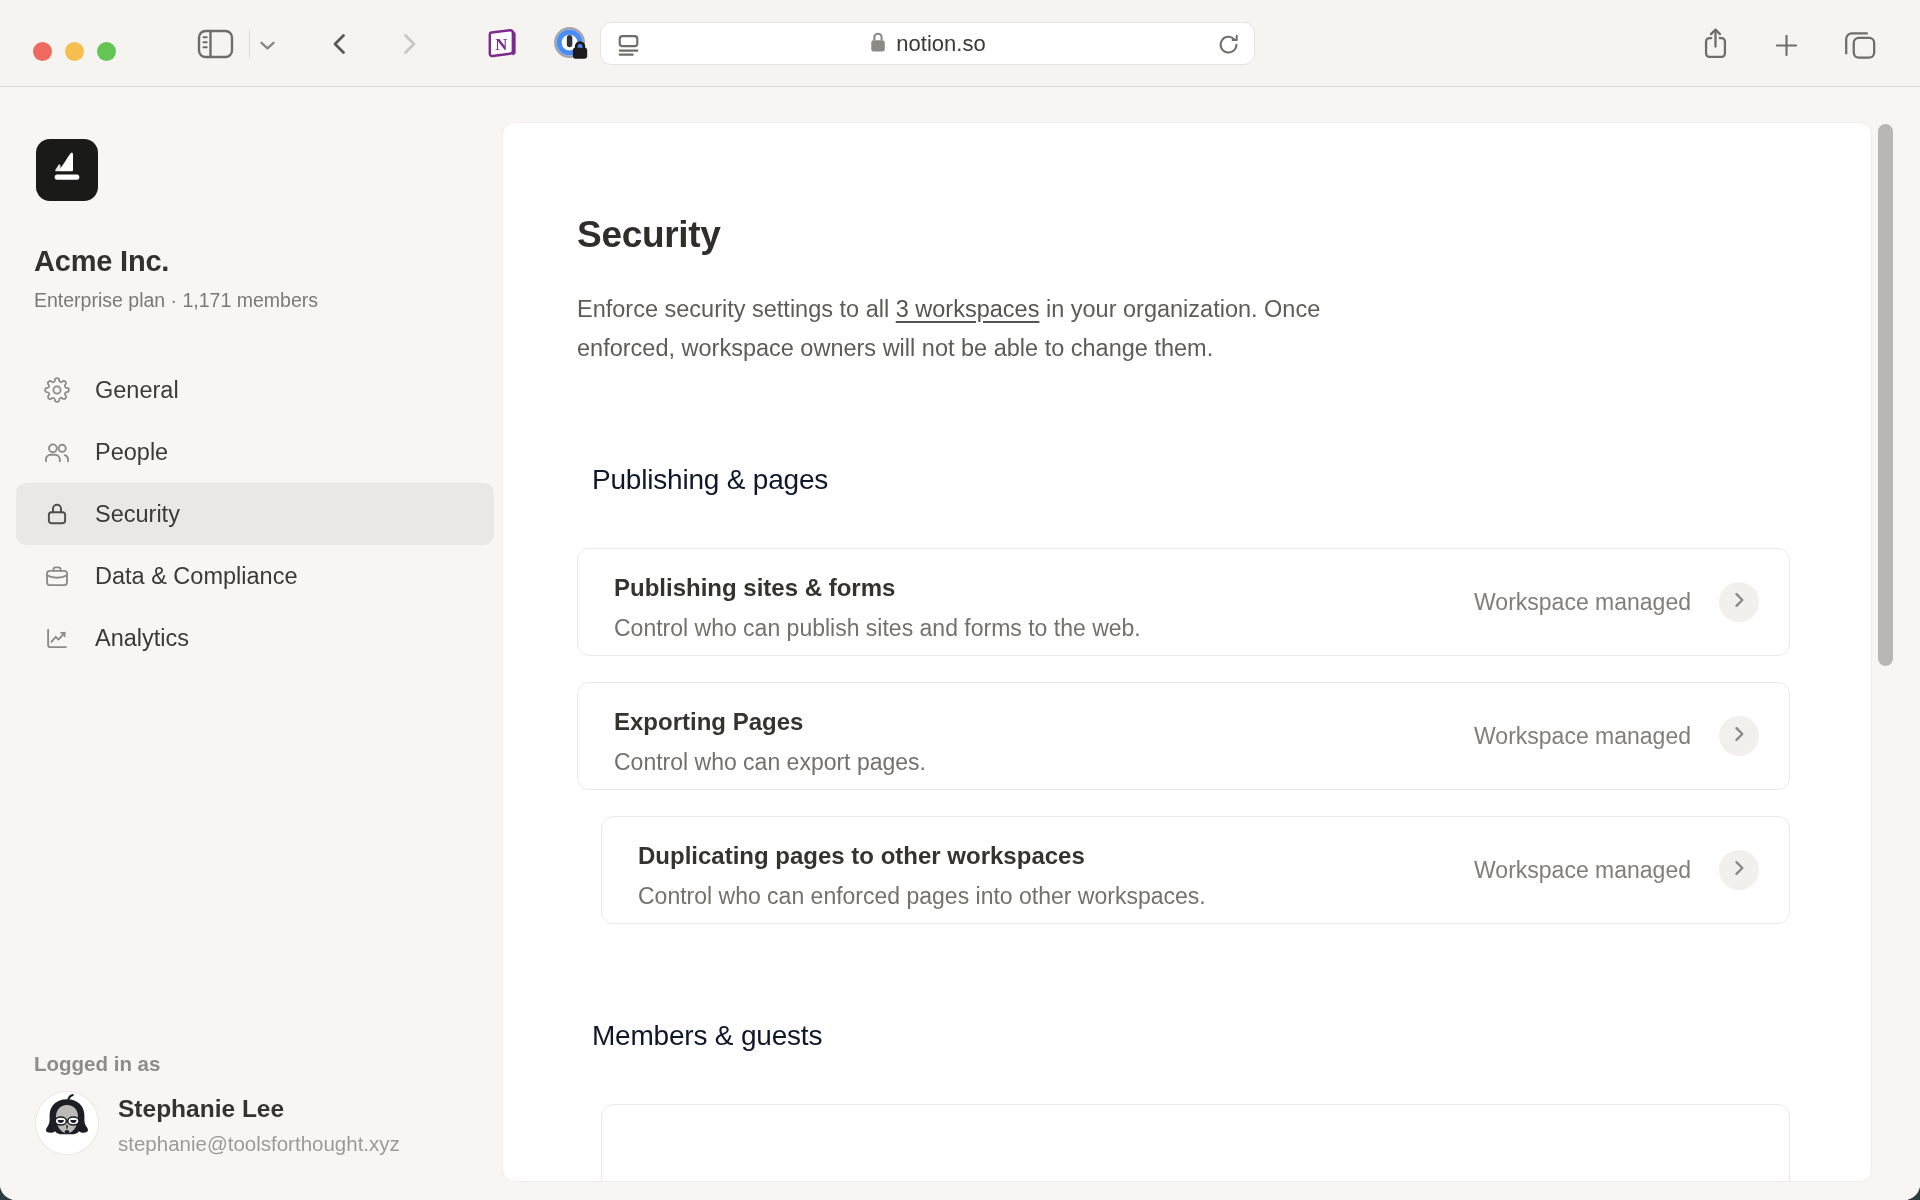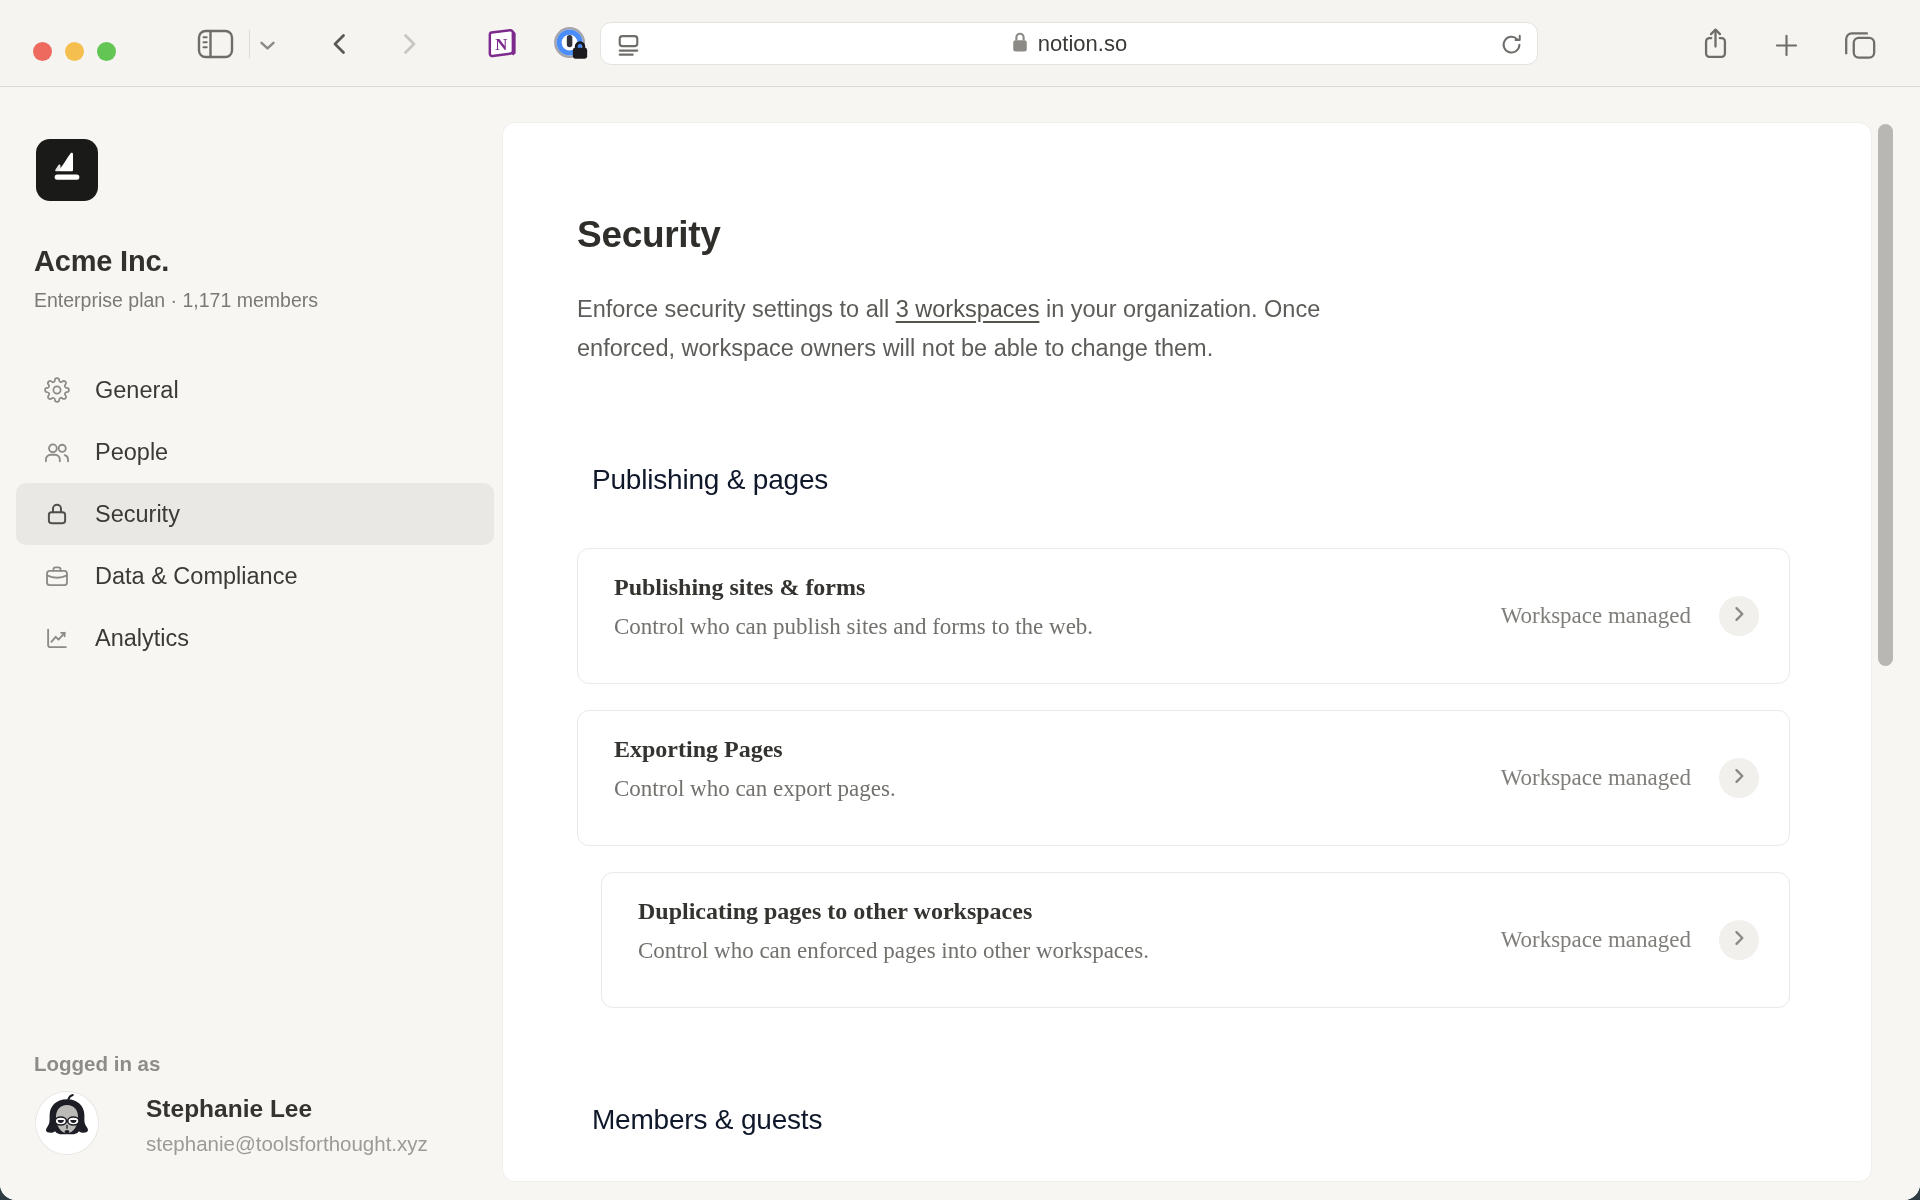--- a/index.html
+++ b/index.html
@@ -20,21 +20,21 @@
     background:#f5f4f1; border-bottom:1px solid #d8d7d4;
   }
   .tl { position:absolute; width:19px; height:19px; border-radius:50%; top:42px; }
   .tl.red { left:33px; background:#ee6a5f; }
   .tl.yellow { left:65px; background:#f5bf4f; }
   .tl.green { left:97px; background:#62c554; }
   .tb-icon { position:absolute; color:#6e6d6a; display:flex; align-items:center; justify-content:center; }
   .tb-icon svg { display:block; }
   .tb-divider { position:absolute; left:249px; top:30px; width:1px; height:28px; background:#dbdad7; }
   .urlbar {
-    position:absolute; left:600px; top:22px; width:938px; height:43px;
+    position:absolute; left:600px; top:22px; width:655px; height:43px;
     background:#ffffff; border:1px solid #e4e3e0; border-radius:11px;
   }
   .url-left { position:absolute; left:14px; top:8px; color:#6e6d6a; }
   .url-right { position:absolute; right:13px; top:9px; color:#6e6d6a; }
   .url-center {
     position:absolute; left:0; right:0; top:0; bottom:0;
     display:flex; align-items:center; justify-content:center; gap:9px;
   }
   .url-text { font-size:22px; color:#3b3a37; }
   
@@ -50,40 +50,40 @@
   .nav-item {
     height:62px; border-radius:10px; display:flex; align-items:center;
     padding-left:28px; gap:25px; cursor:default;
   }
   .nav-item.selected { background:#e9e8e4; }
   .nav-icon { width:26px; height:26px; color:#8d8b87; flex:0 0 auto; }
   .nav-item.selected .nav-icon { color:#504e4a; }
   .nav-icon svg { width:26px; height:26px; display:block; }
   .nav-label { font-size:23.5px; color:#3b3a36; }
   .logged-label { position:absolute; left:34px; top:964px; font-size:20.5px; font-weight:bold; color:#8e8c88; }
-  .user { position:absolute; left:36px; top:1004px; display:flex; gap:48px; align-items:flex-start; }
+  .user { position:absolute; left:36px; top:1004px; display:flex; gap:20px; align-items:flex-start; }
   .avatar { width:62px; height:62px; border-radius:50%; overflow:hidden; background:#fff; box-shadow:0 0 0 1px #e7e6e3; flex:0 0 auto; }
   .avatar svg { display:block; }
   .user-name { font-size:24.5px; font-weight:bold; color:#34332f; margin-top:3px; }
   .user-email { font-size:20.5px; color:#9c9a96; margin-top:9px; }
   
   .panel {
     position:absolute; left:503px; top:35px; width:1368px; height:1058px;
     background:#ffffff; border-radius:12px; overflow:hidden;
     box-shadow:0 0 0 1px rgba(0,0,0,0.03);
   }
   .panel-inner { padding:90px 0 0 74px; width:1287px; }
   h1 { font-size:37px; line-height:44px; font-weight:bold; color:#2f2e2b; letter-spacing:-0.3px; }
   .desc { margin-top:33px; font-size:23.5px; line-height:39px; color:#5d5c59; }
   .desc .link { color:#55544f; text-decoration:underline; text-underline-offset:4px; cursor:pointer; }
   .section-heading { margin-top:94px; font-size:28px; line-height:36px; font-weight:normal; color:#0f172a; letter-spacing:-0.2px;margin-left:15px; }
   .cards { margin-top:50px; width:1213px; }
   .card {
-    position:relative; height:136px; background:#fff; border:1px solid #eae9e6;
-    border-radius:12px; margin-bottom:26px; padding:25px 210px 0 36px; cursor:pointer;font-family:Liberation Serif, serif;
+    position:relative; height:108px; background:#fff; border:1px solid #eae9e6;
+    border-radius:12px; margin-bottom:26px; padding:25px 210px 0 36px; cursor:pointer;
   }
   .card:last-child { margin-bottom:0;margin-left:24px; }
   .card-title { font-size:24px; font-weight:bold; color:#343330; }
   .card-desc { margin-top:13px; font-size:23px; color:#73716d; }
   .card-value {
     position:absolute; right:98px; top:50%; transform:translateY(-50%);
     font-size:23px; color:#807e7a; white-space:nowrap;
   }
   .card-chevron {
     position:absolute; right:30px; top:50%; transform:translateY(-50%);

